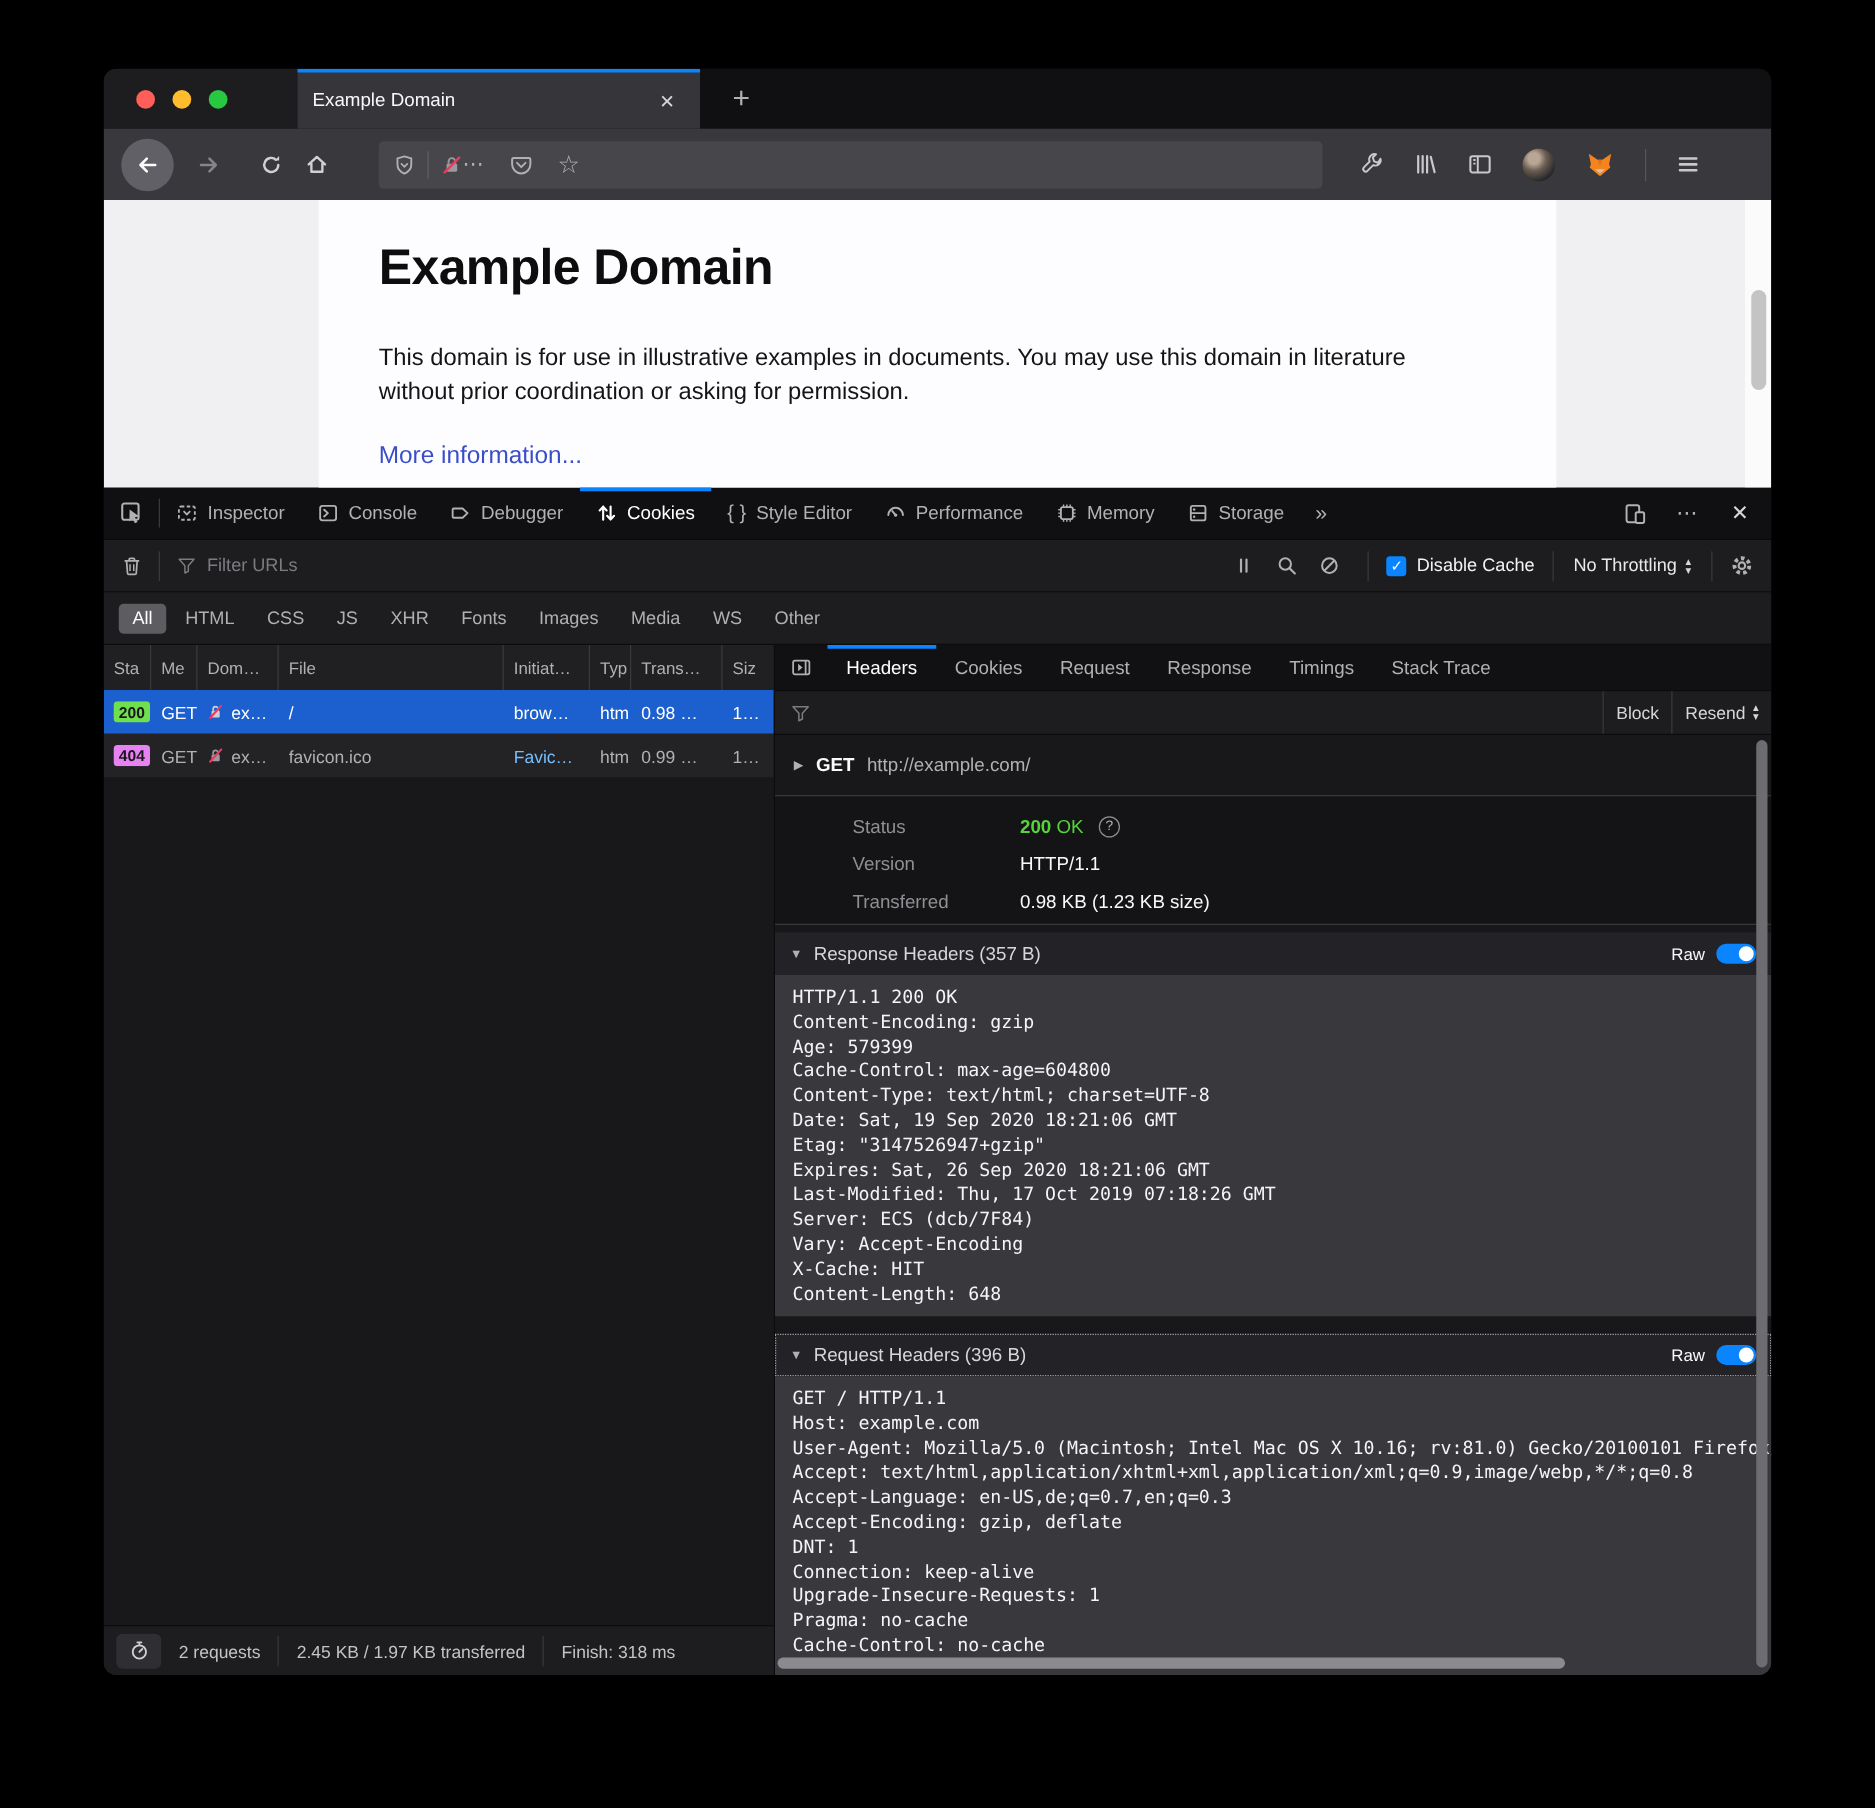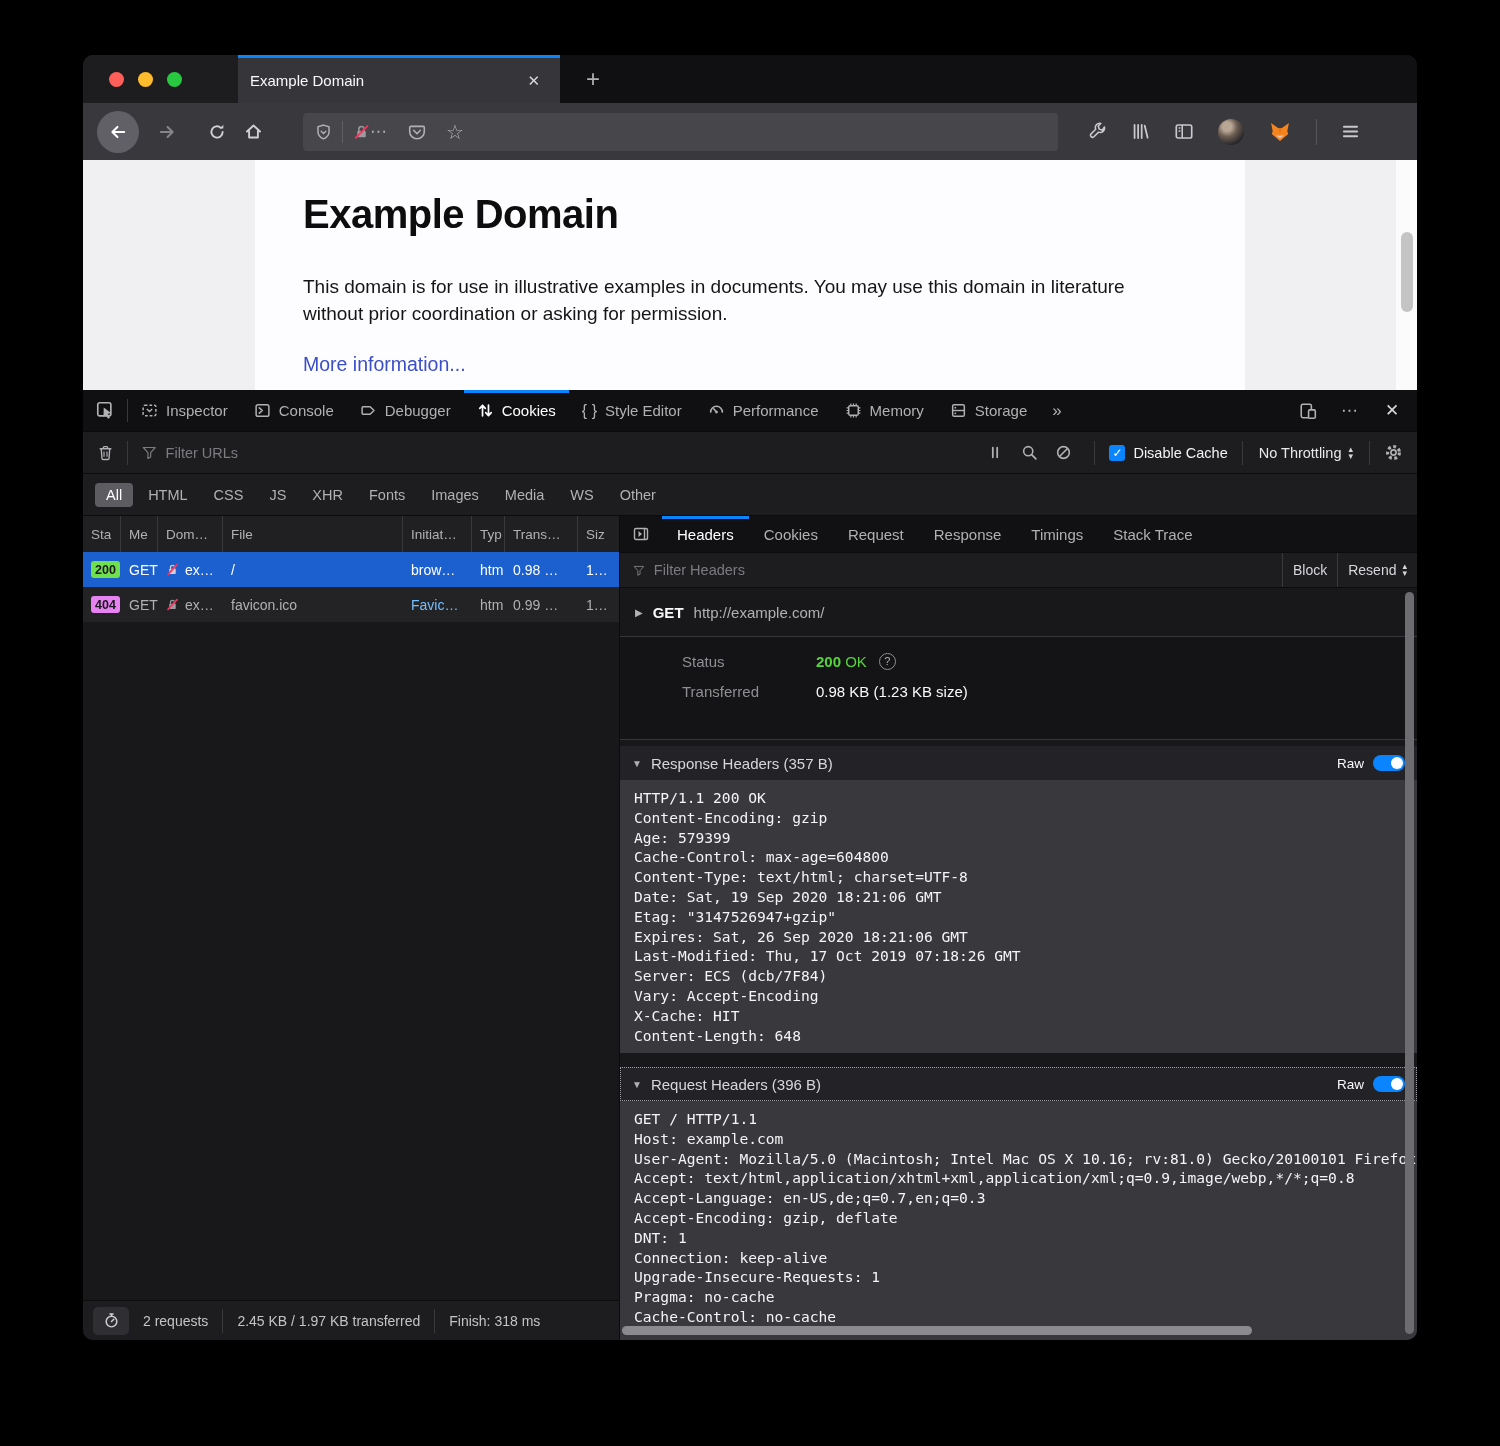--- a/index.html
+++ b/index.html
@@ -479,21 +479,20 @@
           <span class="det-tab">Request</span>
           <span class="det-tab">Response</span>
           <span class="det-tab">Timings</span>
           <span class="det-tab">Stack Trace</span>
         </div>
 
         <div class="det-filter">
           <svg width="15" height="15" viewBox="0 0 16 16">
             <path d="M1.5 2.5 h13 L9.5 8.2 V13 l-3 1.5 V8.2 Z" stroke="#7c7c80" stroke-width="1.3" fill="none" stroke-linejoin="round"></path>
           </svg>
-          <input class="filter-input" placeholder="Filter Headers" style="">
           <span class="actions">
             <span class="act-btn">Block</span>
             <span class="act-btn">
               <span>Resend</span>
               <span class="sortcarets">
                 <span>▴</span>
                   <span>▾</span>
               </span>
             </span>
           </span>
@@ -506,20 +505,24 @@
         </div>
 
         <div class="sum-box">
           <div class="sum-row">
             <span class="sum-label">Status</span>
             <span class="sum-val">
               <span class="ok-green"><span class="code-bold">200</span>
               <span>OK</span></span>
               <span class="help-circle">?</span>
             </span>
+          </div>
+          <div class="sum-row">
+            <span class="sum-label">Version</span>
+            <span class="sum-val">HTTP/1.1</span>
           </div>
           <div class="sum-row">
             <span class="sum-label">Transferred</span>
             <span class="sum-val">0.98 KB (1.23 KB size)</span>
           </div>
         </div>
 
         <div class="sec-bar">
           <span class="tri">▼</span>
           <span class="sec-title">Response Headers (357 B)</span>

